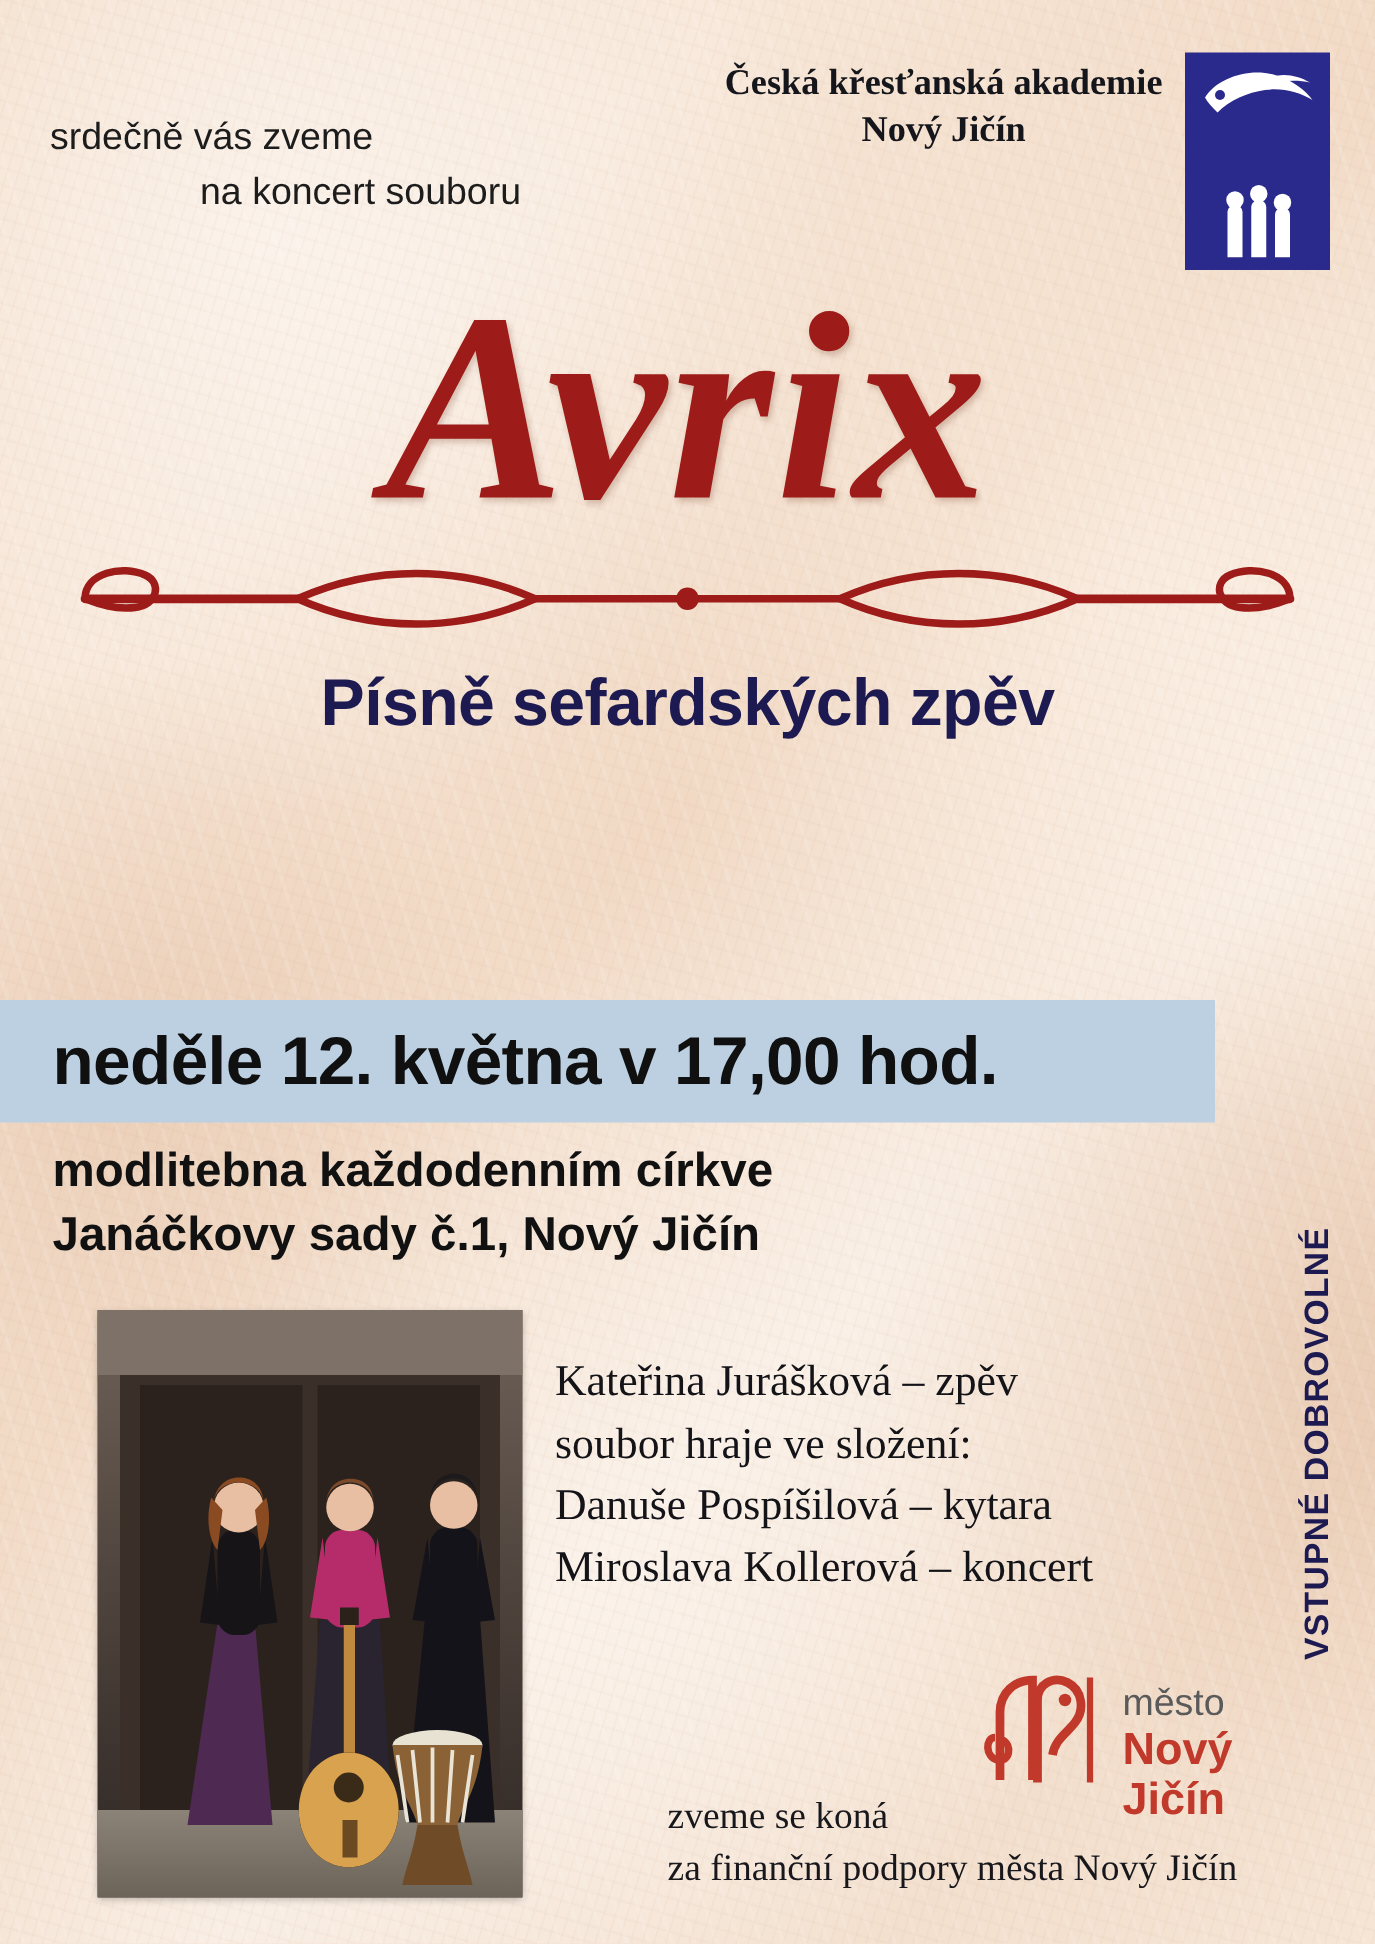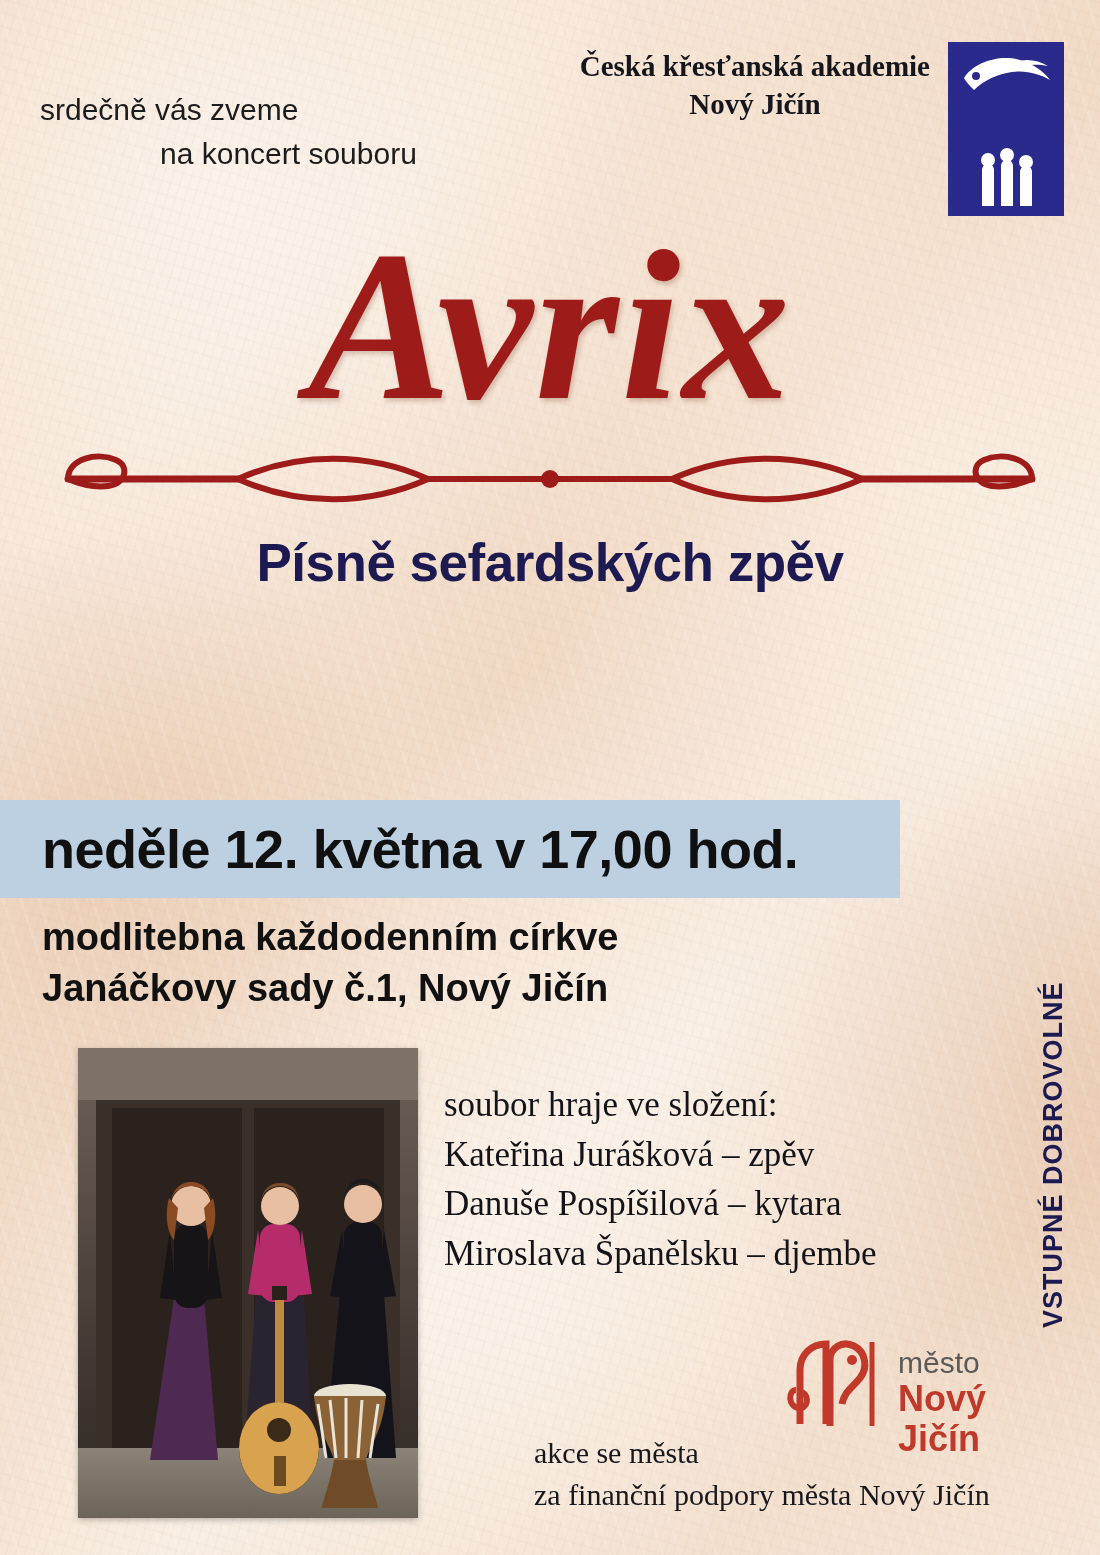--- a/index.html
+++ b/index.html
@@ -134,21 +134,21 @@
     font-size: 34px;
     color: #17171c;
     line-height: 1.42;
   }
 
   
   .dateband {
     position: absolute;
     left: 0;
     top: 800px;
-    width: 900px;
+    width: 972px;
     height: 98px;
     background: #bcd0e2;
     display: flex;
     align-items: center;
   }
   .dateband .txt {
     font-family: "Liberation Sans", sans-serif;
     font-weight: bold;
     font-size: 54px;
     color: #101010;
@@ -357,37 +357,37 @@
       <g>
         <ellipse cx="272" cy="348" rx="36" ry="12" fill="#e8e2d2"></ellipse>
         <path d="M236 348 C240 386, 252 396, 256 412 L288 412 C292 396, 304 386, 308 348 Z" fill="#8a6236"></path>
         <path d="M256 412 C252 436, 246 448, 244 460 L300 460 C298 448, 292 436, 288 412 Z" fill="#6f4c27"></path>
         <path d="M240 356 L248 410 M252 352 L258 410 M268 350 L268 410 M284 352 L280 410 M300 356 L292 410" stroke="#e9e4d6" stroke-width="3" fill="none"></path>
       </g>
     </svg>
   </div>
 
   <div class="ensemble">
+    <div>Kateřina Jurášková – zpěv</div>
     <div>soubor hraje ve složení:</div>
-    <div>Kateřina Jurášková – zpěv</div>
     <div>Danuše Pospíšilová – kytara</div>
-    <div>Miroslava Španělsku – djembe</div>
+    <div>Miroslava Kollerová – koncert</div>
   </div>
 
   <div class="citylogo">
     <svg class="mark" viewBox="0 0 98 100">
       <path d="M14 94 L14 40 C14 24, 26 14, 40 14 L40 94" fill="none" stroke="#c0392b" stroke-width="7"></path>
       <path d="M10 60 C2 60, 2 76, 12 78 C22 80, 24 66, 16 62" fill="none" stroke="#c0392b" stroke-width="6"></path>
       <path d="M44 96 L44 30 C44 18, 56 10, 68 16 C80 22, 82 38, 74 48 C66 58, 58 62, 56 74" fill="none" stroke="#c0392b" stroke-width="7"></path>
       <circle cx="66" cy="30" r="5" fill="#c0392b"></circle>
       <path d="M86 12 L86 96" stroke="#c0392b" stroke-width="5"></path>
     </svg>
     <div class="words">
       <div class="mesto">město</div>
       <div class="nj">Nový Jičín</div>
     </div>
   </div>
 
   <div class="support">
-    <div>akce se města</div>
+    <div>zveme se koná</div>
     <div>za finanční podpory města Nový Jičín</div>
   </div>
 </div>
 
 </body></html>

